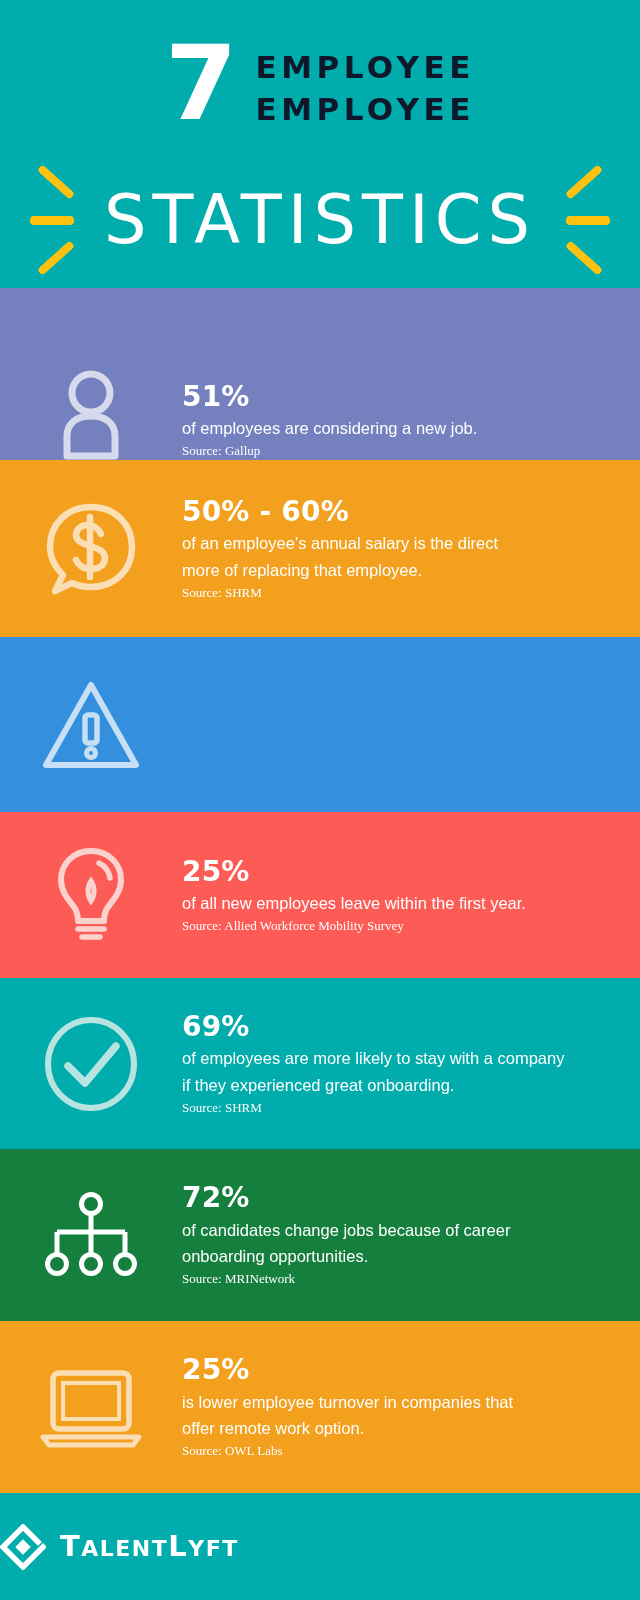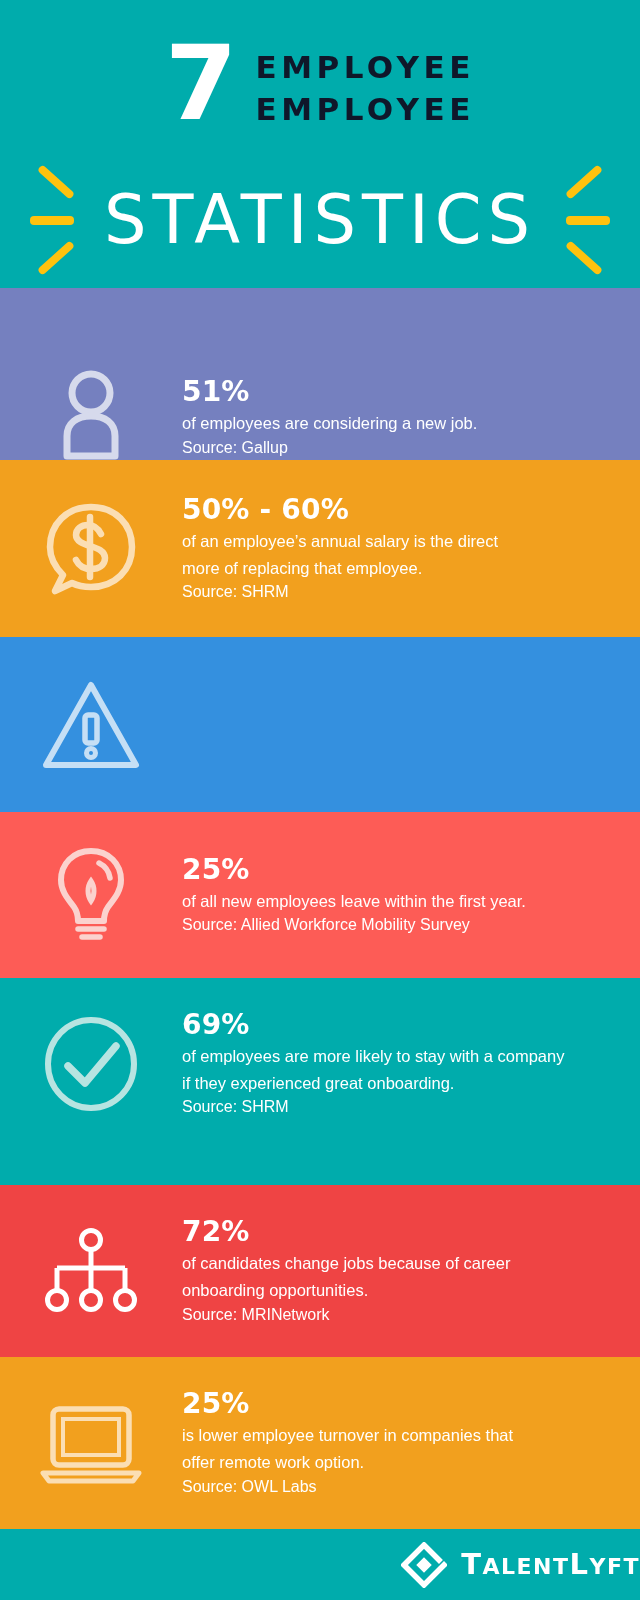--- a/index.html
+++ b/index.html
@@ -88,33 +88,33 @@
     font-family:"DejaVu Sans", sans-serif;
   }
   .stat-desc {
     font-size:16.5px;
     color:#ffffff;
     line-height:1.5;
     padding-top:2px;
     font-family:"Liberation Sans", sans-serif;
   }
   .stat-source {
-    font-size:16px;
+    font-size:13px;
     color:#ffffff;
     line-height:1.5;
-    font-family:Liberation Sans, sans-serif;
+    font-family:Liberation Serif, serif;
   }
 
   
   .footer {
     background:#00ACAC;
     flex:1 1 auto;
     display:flex;
     align-items:center;
-    justify-content:flex-end;
+    justify-content:flex-start;
   }
   .logo-wrap { display:flex; align-items:center; gap:14px; }
   .logo-text {
     color:#ffffff;
     font-size:29px;
     font-weight:bold;
     letter-spacing:1.5px;
     font-family:"DejaVu Sans", sans-serif;
     line-height:1;
   }
@@ -213,21 +213,21 @@
       </svg>
     </div>
     <div class="text-cell">
       <div class="stat-value">69%</div>
       <div class="stat-desc">of employees are more likely to stay with a company</div>
       <div class="stat-desc">if they experienced great onboarding.</div>
       <div class="stat-source">Source: SHRM</div>
     </div>
   </div>
 
-  <div class="stat-row" style="background:#ef4444;flex:0 0 172px;margin-top:36px;">
+  <div class="stat-row" style="background:#15803d;flex:0 0 172px;">
     <div class="icon-cell">
       <svg width="92" height="88" viewBox="0 0 92 88">
         <circle cx="46" cy="13" r="9.5" fill="none" stroke="#FFFFFF" stroke-width="5"></circle>
         <line x1="46" y1="23" x2="46" y2="41" stroke="#FFFFFF" stroke-width="5"></line>
         <line x1="12" y1="41" x2="80" y2="41" stroke="#FFFFFF" stroke-width="5"></line>
         <line x1="12" y1="41" x2="12" y2="63" stroke="#FFFFFF" stroke-width="5"></line>
         <line x1="46" y1="41" x2="46" y2="63" stroke="#FFFFFF" stroke-width="5"></line>
         <line x1="80" y1="41" x2="80" y2="63" stroke="#FFFFFF" stroke-width="5"></line>
         <circle cx="12" cy="73" r="9.5" fill="none" stroke="#FFFFFF" stroke-width="5"></circle>
         <circle cx="46" cy="73" r="9.5" fill="none" stroke="#FFFFFF" stroke-width="5"></circle>

